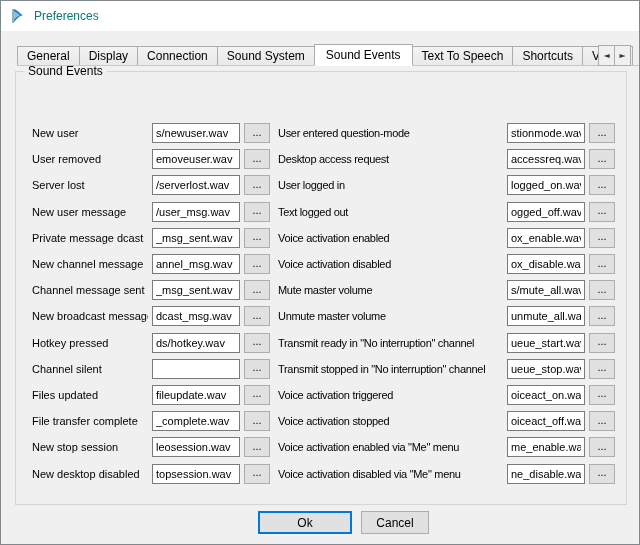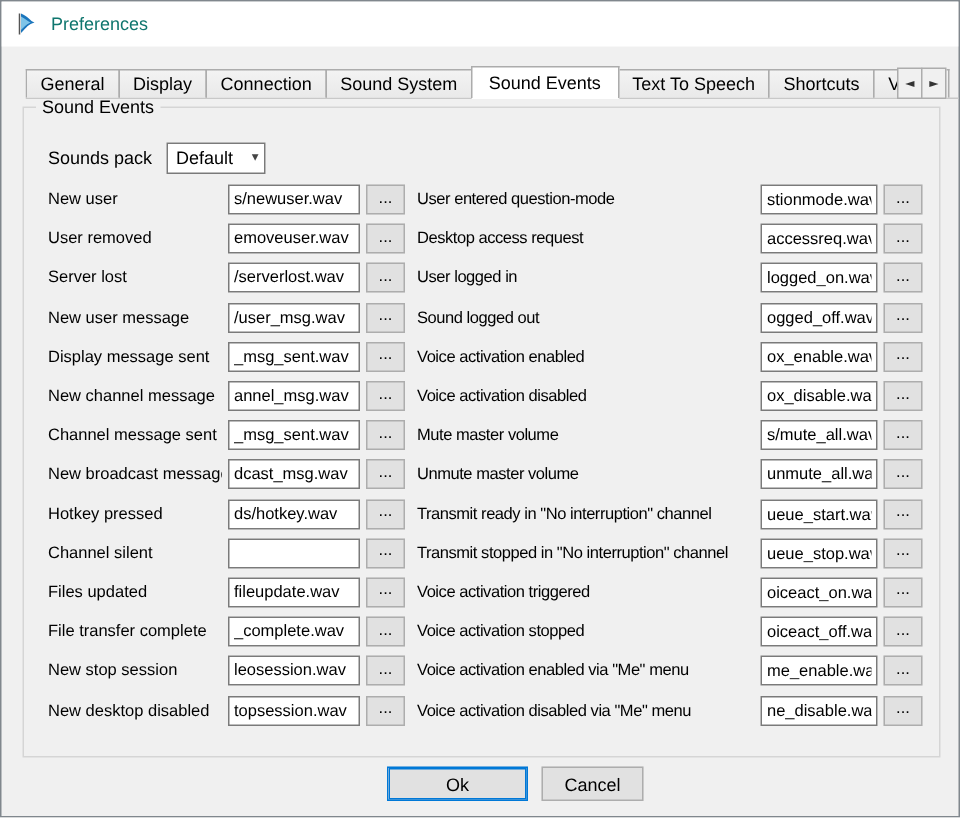--- a/index.html
+++ b/index.html
@@ -74,27 +74,20 @@
     </div>
 
   <div class="tab-scroll">
     <button>◄</button>
     <button>►</button>
   </div>
 
   <div class="groupbox">
     <span class="legend">Sound Events</span>
 
-    <div class="pack-row">
-      <span>Sounds pack</span>
-      <div class="combo">
-        <span>Default</span>
-        <span class="arrow">▾</span>
-      </div>
-    </div>
 
     <div class="grids">
       <div class="grid left" id="left-col">
   <div class="row">
     <span class="row-label">New user</span>
     <input class="row-input" type="text" value="s/newuser.wav" style="">
     <button class="browse">...</button>
   </div>
 
   <div class="row">
@@ -109,21 +102,21 @@
     <button class="browse">...</button>
   </div>
 
   <div class="row">
     <span class="row-label">New user message</span>
     <input class="row-input" type="text" value="/user_msg.wav" style="">
     <button class="browse">...</button>
   </div>
 
   <div class="row">
-    <span class="row-label">Display message sent</span>
+    <span class="row-label">Private message dcast</span>
     <input class="row-input" type="text" value="_msg_sent.wav" style="">
     <button class="browse">...</button>
   </div>
 
   <div class="row">
     <span class="row-label">New channel message</span>
     <input class="row-input" type="text" value="annel_msg.wav" style="">
     <button class="browse">...</button>
   </div>
 
@@ -188,21 +181,21 @@
     <button class="browse">...</button>
   </div>
 
   <div class="row">
     <span class="row-label">User logged in</span>
     <input class="row-input" type="text" value="logged_on.wav" style="">
     <button class="browse">...</button>
   </div>
 
   <div class="row">
-    <span class="row-label">Sound logged out</span>
+    <span class="row-label">Text logged out</span>
     <input class="row-input" type="text" value="ogged_off.wav" style="">
     <button class="browse">...</button>
   </div>
 
   <div class="row">
     <span class="row-label">Voice activation enabled</span>
     <input class="row-input" type="text" value="ox_enable.wav" style="">
     <button class="browse">...</button>
   </div>
 

